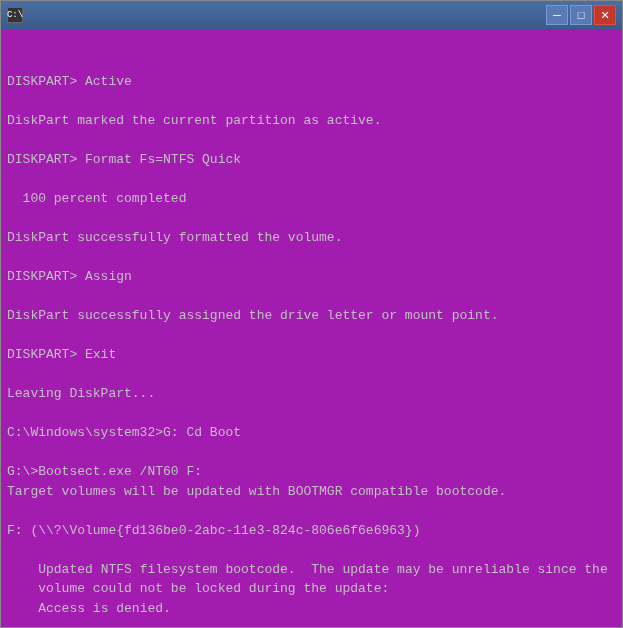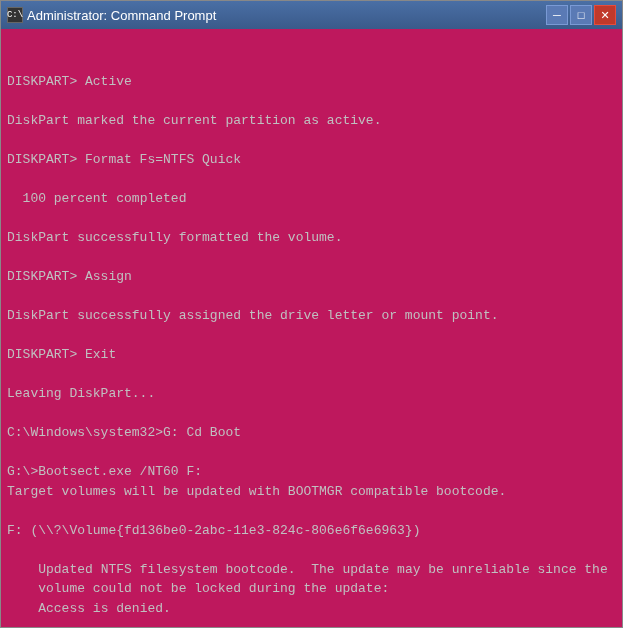--- a/index.html
+++ b/index.html
@@ -78,21 +78,21 @@
       cursor: pointer;
     }
 
     .title-bar-btn.close {
       background: #c0392b;
       border-color: #e74c3c;
     }
 
     .console-area {
       flex: 1;
-      background: #be185d;
+      background: #a21caf;
       color: #c0c0c0;
       font-family: 'Courier New', Courier, monospace;
       font-size: 13px;
       line-height: 1.5;
       padding: 4px 6px;
       overflow-y: scroll;
       overflow-x: hidden;
       white-space: pre-wrap;
     }
 
@@ -116,21 +116,20 @@
   </style>
 </head>
 <body>
 
 <div class="window">
   <div class="title-bar">
     <div class="title-bar-left">
       <div class="title-bar-icon">
         <span style="font-size:9px;color:#fff;">C:\</span>
       </div>
-      <span class="title-bar-text">Administrator: Command Prompt</span>
     </div>
     <div class="title-bar-controls">
       <div class="title-bar-btn">─</div>
       <div class="title-bar-btn">□</div>
       <div class="title-bar-btn close">✕</div>
     </div>
   </div>
   <div class="console-area" id="console-output">
   <span class="console-line">DISKPART&gt; Active</span><span class="console-line">&nbsp;</span><span class="console-line">DiskPart marked the current partition as active.</span><span class="console-line">&nbsp;</span><span class="console-line">DISKPART&gt; Format Fs=NTFS Quick</span><span class="console-line">&nbsp;</span><span class="console-line">  100 percent completed</span><span class="console-line">&nbsp;</span><span class="console-line">DiskPart successfully formatted the volume.</span><span class="console-line">&nbsp;</span><span class="console-line">DISKPART&gt; Assign</span><span class="console-line">&nbsp;</span><span class="console-line">DiskPart successfully assigned the drive letter or mount point.</span><span class="console-line">&nbsp;</span><span class="console-line">DISKPART&gt; Exit</span><span class="console-line">&nbsp;</span><span class="console-line">Leaving DiskPart...</span><span class="console-line">&nbsp;</span><span class="console-line">C:\Windows\system32&gt;G: Cd Boot</span><span class="console-line">&nbsp;</span><span class="console-line">G:\&gt;Bootsect.exe /NT60 F:</span><span class="console-line">Target volumes will be updated with BOOTMGR compatible bootcode.</span><span class="console-line">&nbsp;</span><span class="console-line">F: (\\?\Volume{fd136be0-2abc-11e3-824c-806e6f6e6963})</span><span class="console-line">&nbsp;</span><span class="console-line">    Updated NTFS filesystem bootcode.  The update may be unreliable since the</span><span class="console-line">    volume could not be locked during the update:</span><span class="console-line">    Access is denied.</span><span class="console-line">&nbsp;</span></div>
 </div>

